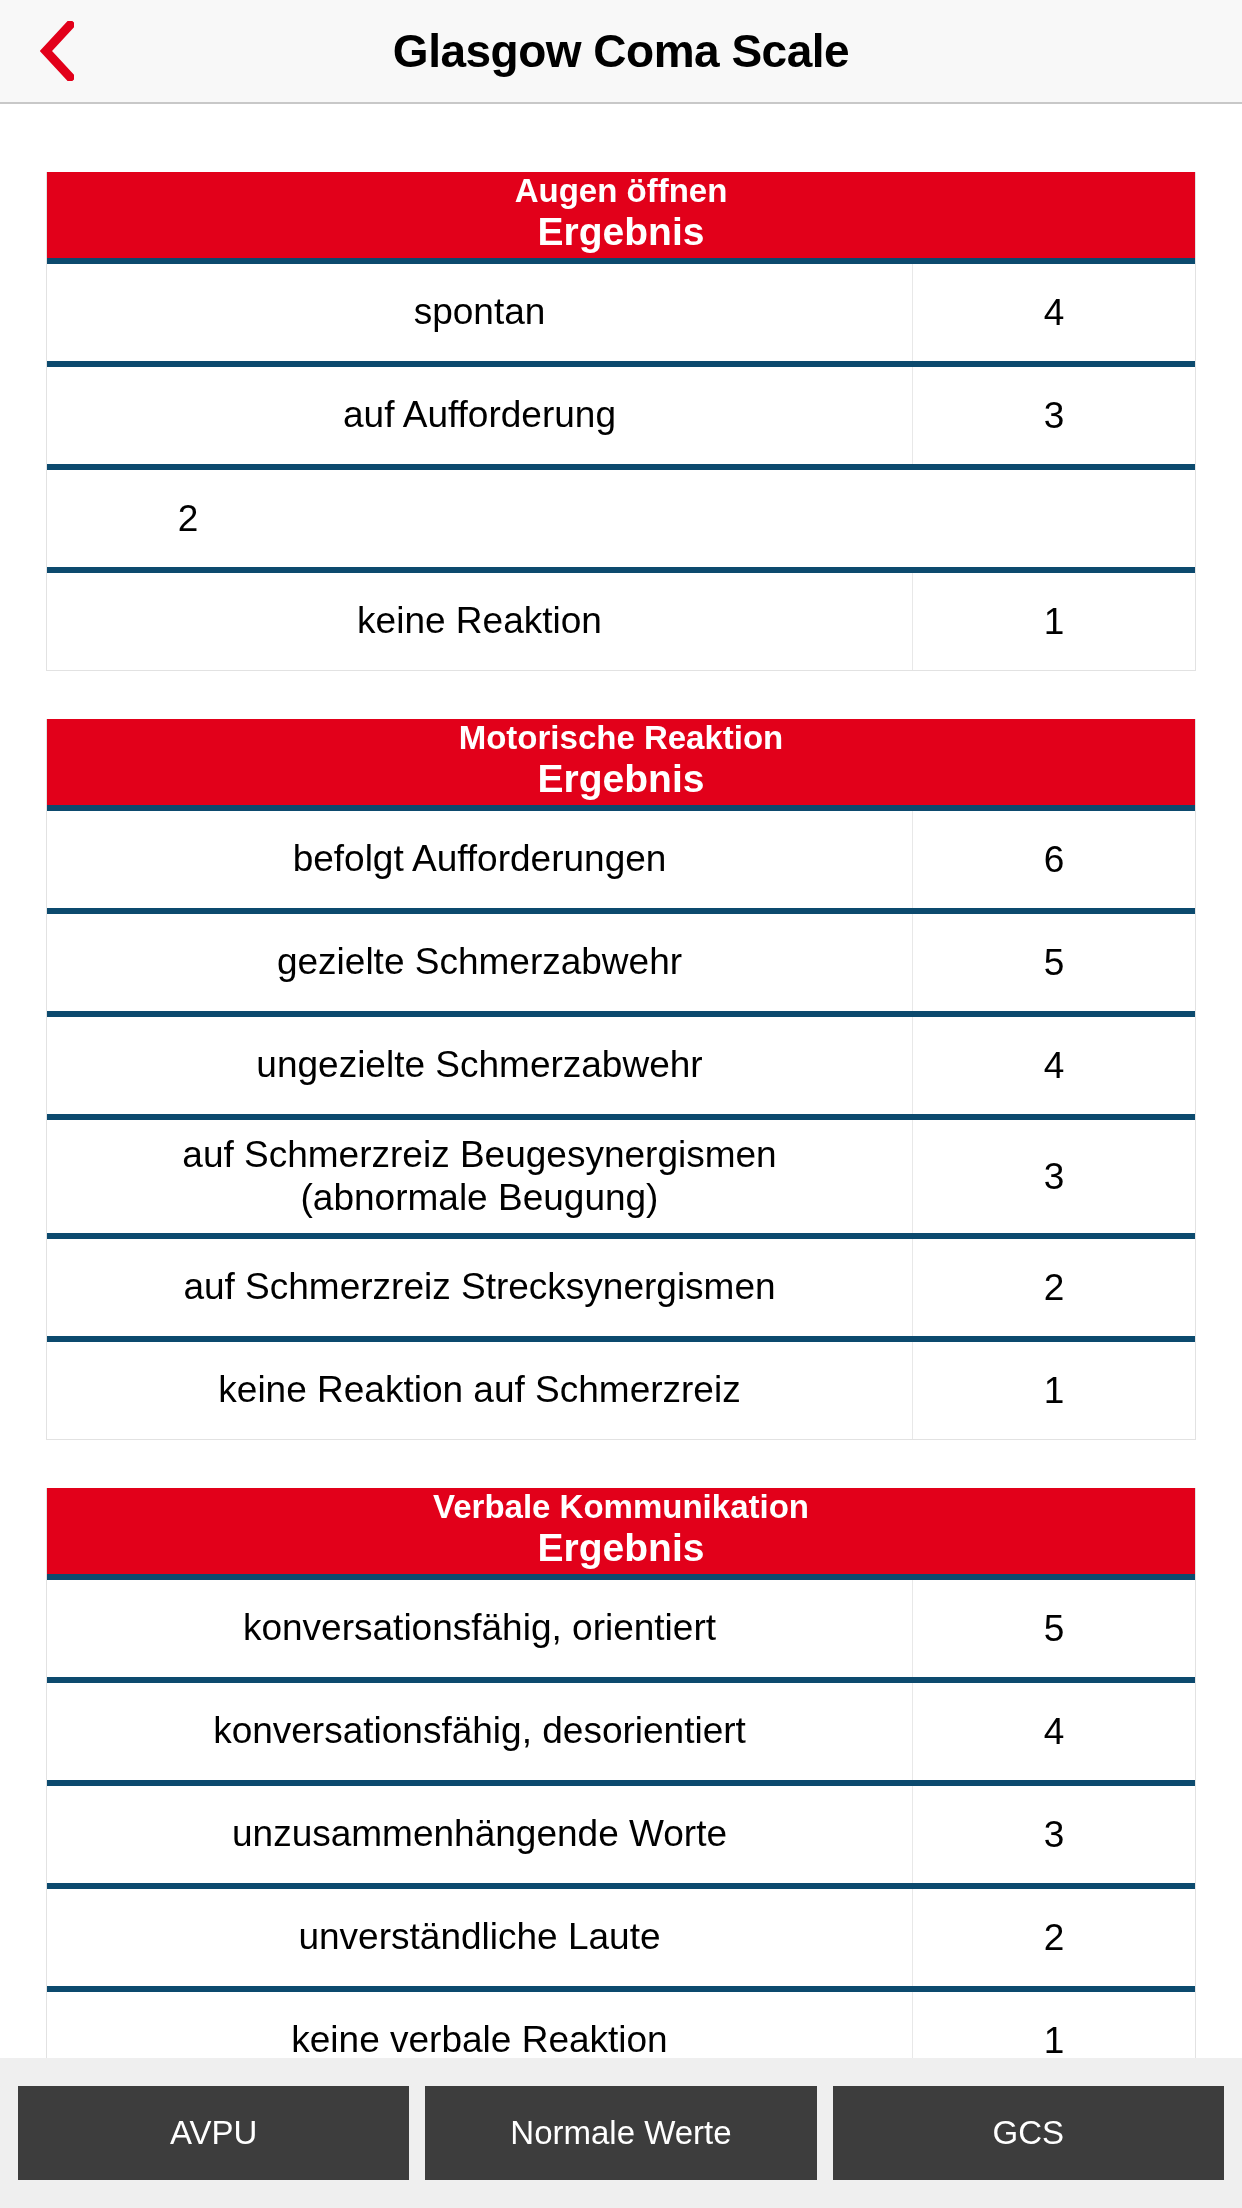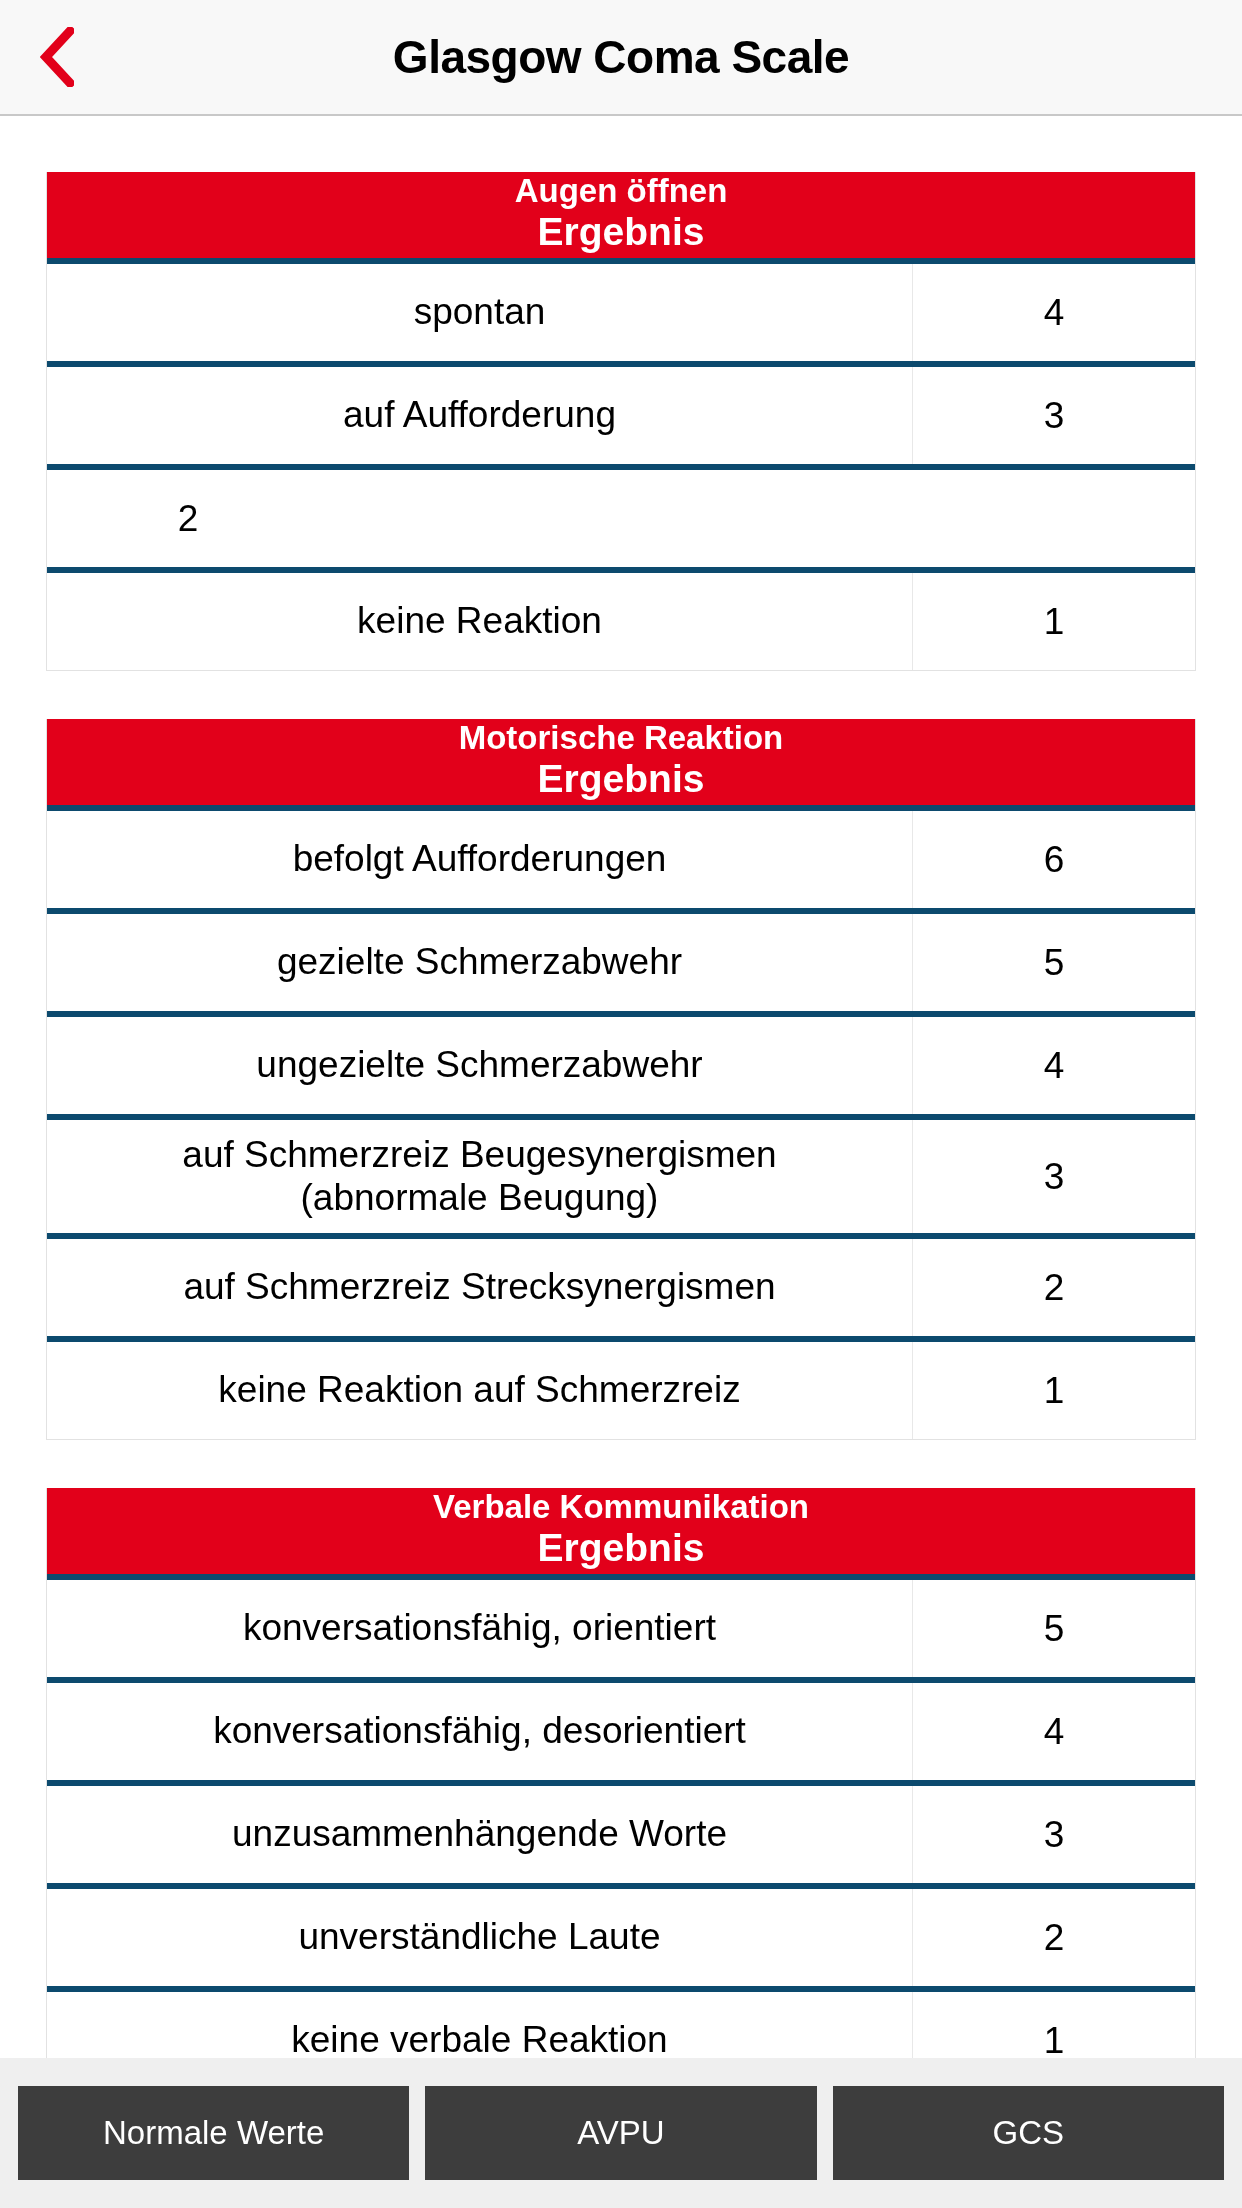--- a/index.html
+++ b/index.html
@@ -10,21 +10,21 @@
   body {
     width: 1242px;
     height: 2208px;
     font-family: "Liberation Sans", sans-serif;
     overflow: hidden;
     position: relative;
   }
 
   
   .header {
-    height: 116px;
+    height: 104px;
     background: #f8f8f8;
     border-bottom: 2px solid #c8c8c8;
     display: flex;
     align-items: center;
     position: relative;
     box-sizing: border-box;
   }
   .back-btn {
     position: absolute;
     left: 22px;
@@ -249,16 +249,16 @@
       <div class="table-row">
         <div class="td-label">keine verbale Reaktion</div>
         <div class="td-score">1</div>
       </div>
     </div>
 
   </div>
 </div>
 
 <div class="tabbar">
+  <button class="tab-btn">AVPU</button>
   <button class="tab-btn">Normale Werte</button>
-  <button class="tab-btn">AVPU</button>
   <button class="tab-btn">GCS</button>
 </div>
 
 </body></html>

